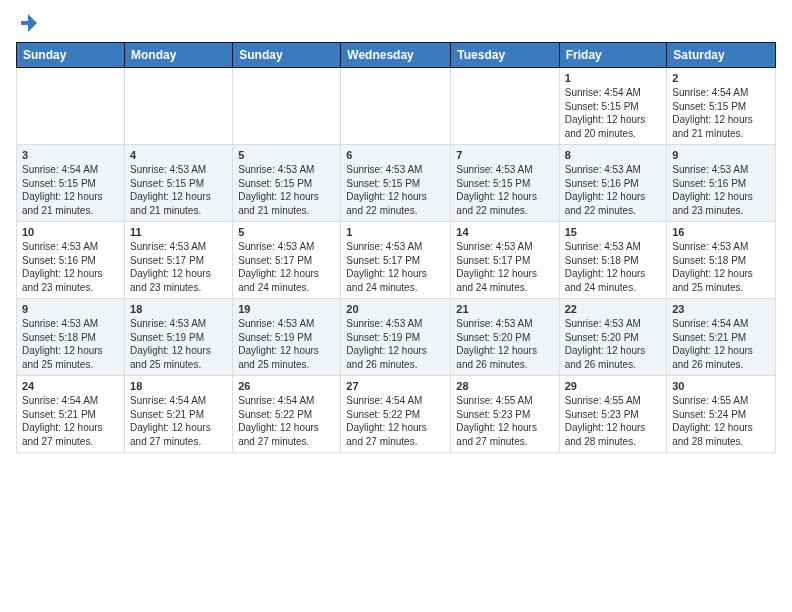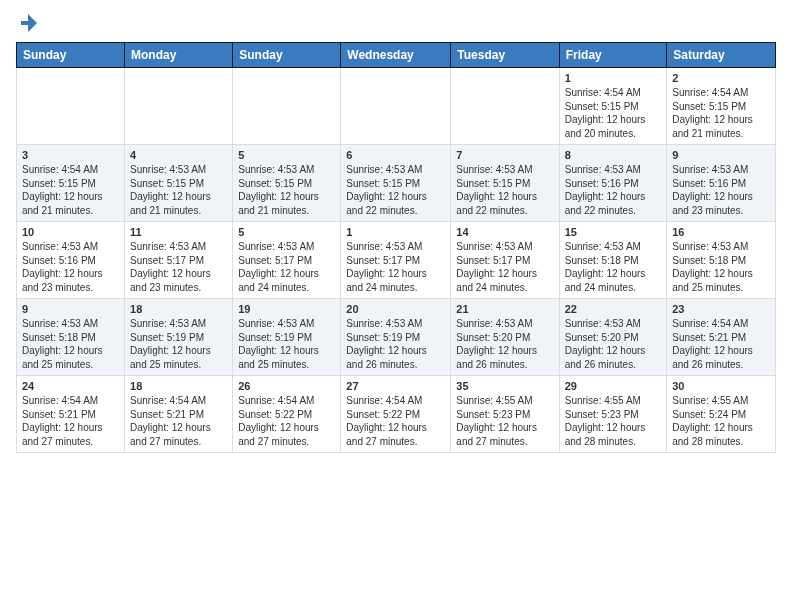--- a/index.html
+++ b/index.html
@@ -322,21 +322,21 @@
 and 27 minutes.</div>
           </td>
           <td>
             <span class="day-num">27</span>
             <div style="white-space: pre-line; font-size: 10px; line-height: 1.35;">Sunrise: 4:54 AM
 Sunset: 5:22 PM
 Daylight: 12 hours
 and 27 minutes.</div>
           </td>
           <td>
-            <span class="day-num">35</span>
+            <span class="day-num">28</span>
             <div style="white-space: pre-line; font-size: 10px; line-height: 1.35;">Sunrise: 4:55 AM
 Sunset: 5:23 PM
 Daylight: 12 hours
 and 27 minutes.</div>
           </td>
           <td>
             <span class="day-num">29</span>
             <div style="white-space: pre-line; font-size: 10px; line-height: 1.35;">Sunrise: 4:55 AM
 Sunset: 5:23 PM
 Daylight: 12 hours

